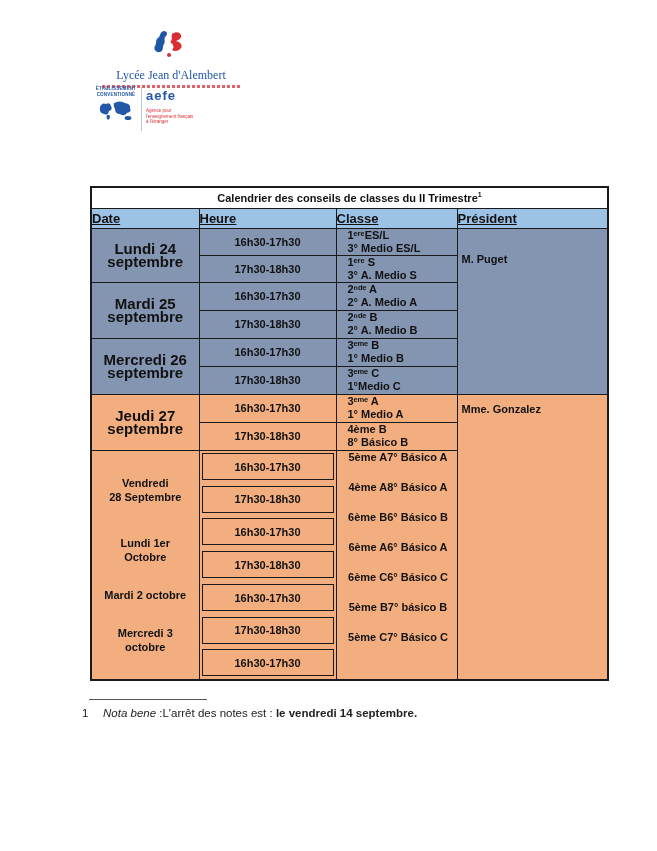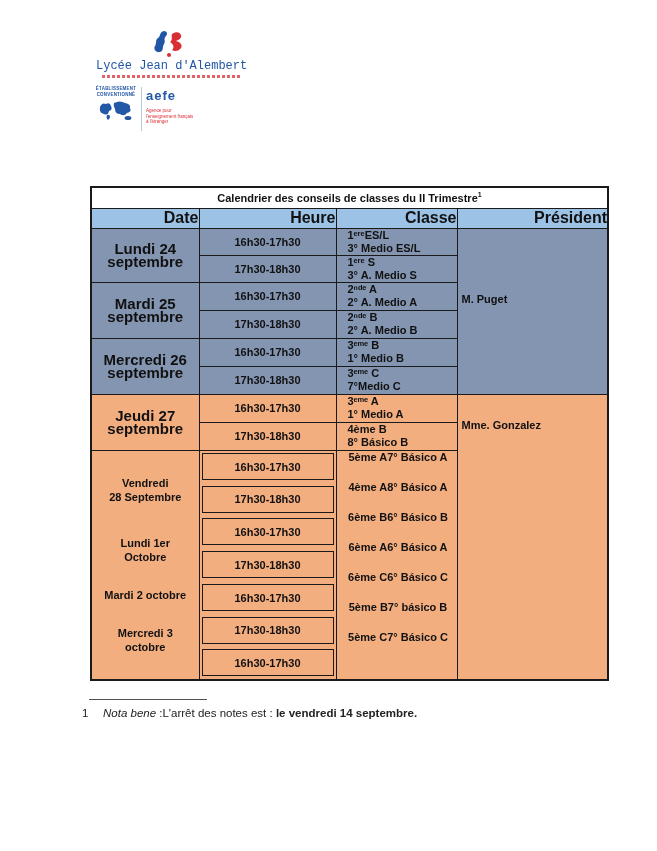--- a/index.html
+++ b/index.html
@@ -2,51 +2,51 @@
 <html style="--header_bg: #9CC2E6; --section1_bg: #8395B1; --section2_bg: #F3AE80; --border: #1a1a1a; --logo_blue: #2156A5; --logo_red: #D92E34; --aefe_blue: #2358A7;"><head>
 <meta charset="utf-8">
 <style>
   html,body{margin:0;padding:0;background:#fff;}
   .page{position:relative;width:657px;height:851px;background:#ffffff;overflow:hidden;
         font-family:"Liberation Sans","DejaVu Sans",sans-serif;color:#111;}
 
   
   .lycee-logo{position:absolute;left:96px;top:30px;width:150px;text-align:center;}
   .lycee-mark{display:block;margin:0 auto;}
-  .lycee-title{font-family:Liberation Mono, monospace;font-size:12px;
-               color:var(--logo_blue);margin-top:1px;white-space:nowrap;}
+  .lycee-title{font-family:Liberation Serif, serif;font-size:12px;
+               color:var(--logo_blue);margin-top:10px;white-space:nowrap;}
   .lycee-subtext{height:3px;width:138px;margin:2px auto 0;
                  background:repeating-linear-gradient(90deg,var(--logo_red) 0 3px,transparent 3px 5px);
                  opacity:.75;}
 
   .aefe-logo{position:absolute;left:94px;top:86px;display:flex;align-items:flex-start;}
   .aefe-left{width:44px;text-align:center;}
   .aefe-estab{font-size:4.5px;font-weight:bold;color:var(--aefe_blue);line-height:5.5px;letter-spacing:.2px;}
   .aefe-map{margin-top:2px;}
   .aefe-divider{width:1px;background:#b9c8de;height:44px;margin:1px 4px 0 3px;}
   .aefe-wordmark{font-size:13px;font-weight:bold;color:var(--aefe_blue);line-height:20px;letter-spacing:1px;}
   .aefe-tagline{font-size:4.5px;color:var(--logo_red);line-height:5.5px;margin-top:2px;}
 
   
   .doc-table{position:absolute;left:90px;top:186px;width:517px;border-collapse:collapse;
              table-layout:fixed;border:2px solid var(--border);font-weight:bold;color:#111;
              font-family:"Liberation Sans","DejaVu Sans",sans-serif;}
   .doc-table td{border:1px solid var(--border);padding:0;overflow:hidden;}
   .rh21{height:21px}.rh20{height:20px}.rh27{height:27px}.rh28{height:28px}.rh30{height:30px}
   .title-cell{background:#fff;text-align:center;font-size:11px;}
   .title-cell sup{font-size:7px;}
-  .header-row td{background:var(--header_bg);text-align:right;font-size:16px;}
+  .header-row td{background:var(--header_bg);text-align:left;font-size:13px;text-decoration:underline;}
   tr.s1 td{background:var(--section1_bg);}
   tr.s2 td{background:var(--section2_bg);}
   td.date{text-align:center;font-size:15px;line-height:13px;vertical-align:middle;}
   td.heure{text-align:center;font-size:11px;vertical-align:middle;}
   td.classe{text-align:left;font-size:11px;line-height:13px;vertical-align:middle;padding-left:11px;}
   td.pres{vertical-align:top;text-align:left;font-size:11px;padding-left:4px;}
-  td.pres-blue{padding-top:64px;}
-  td.pres-orange{padding-top:24px;}
+  td.pres-blue{padding-top:24px;}
+  td.pres-orange{padding-top:8px;}
   td.dcell-lower{vertical-align:top;padding:9px;}
   .dblock{display:flex;flex-direction:column;align-items:center;justify-content:center;
           text-align:center;font-size:11px;line-height:14px;}
   .dblock.h60{height:60px}.dblock.h30{height:30px}
   td.classe-m{vertical-align:top;padding:0;text-align:left;}
   .cpair{height:30px;display:flex;flex-direction:row;justify-content:center;
          padding-left:3px;font-size:11px;line-height:13px;box-sizing:border-box;}
   td.hl{border:none;}
   .hbox{height:27px;margin:1px 2px;border:1px solid var(--border);display:flex;
         align-items:center;justify-content:center;font-size:11px;box-sizing:border-box;}
@@ -172,21 +172,21 @@
       <td class="heure">16h30-17h30</td>
       <td class="classe">
         <div>3ᵉᵐᵉ B</div>
         <div>1° Medio B</div>
       </td>
     </tr>
     <tr class="s1 rh28">
       <td class="heure">17h30-18h30</td>
       <td class="classe">
         <div>3ᵉᵐᵉ C</div>
-        <div>7°Medio C</div>
+        <div>1°Medio C</div>
       </td>
     </tr>
 
     <tr class="s2 rh28">
       <td class="date" rowspan="2">
         <div>Jeudi 27</div>
         <div>septembre</div>
       </td>
       <td class="heure">16h30-17h30</td>
       <td class="classe">

